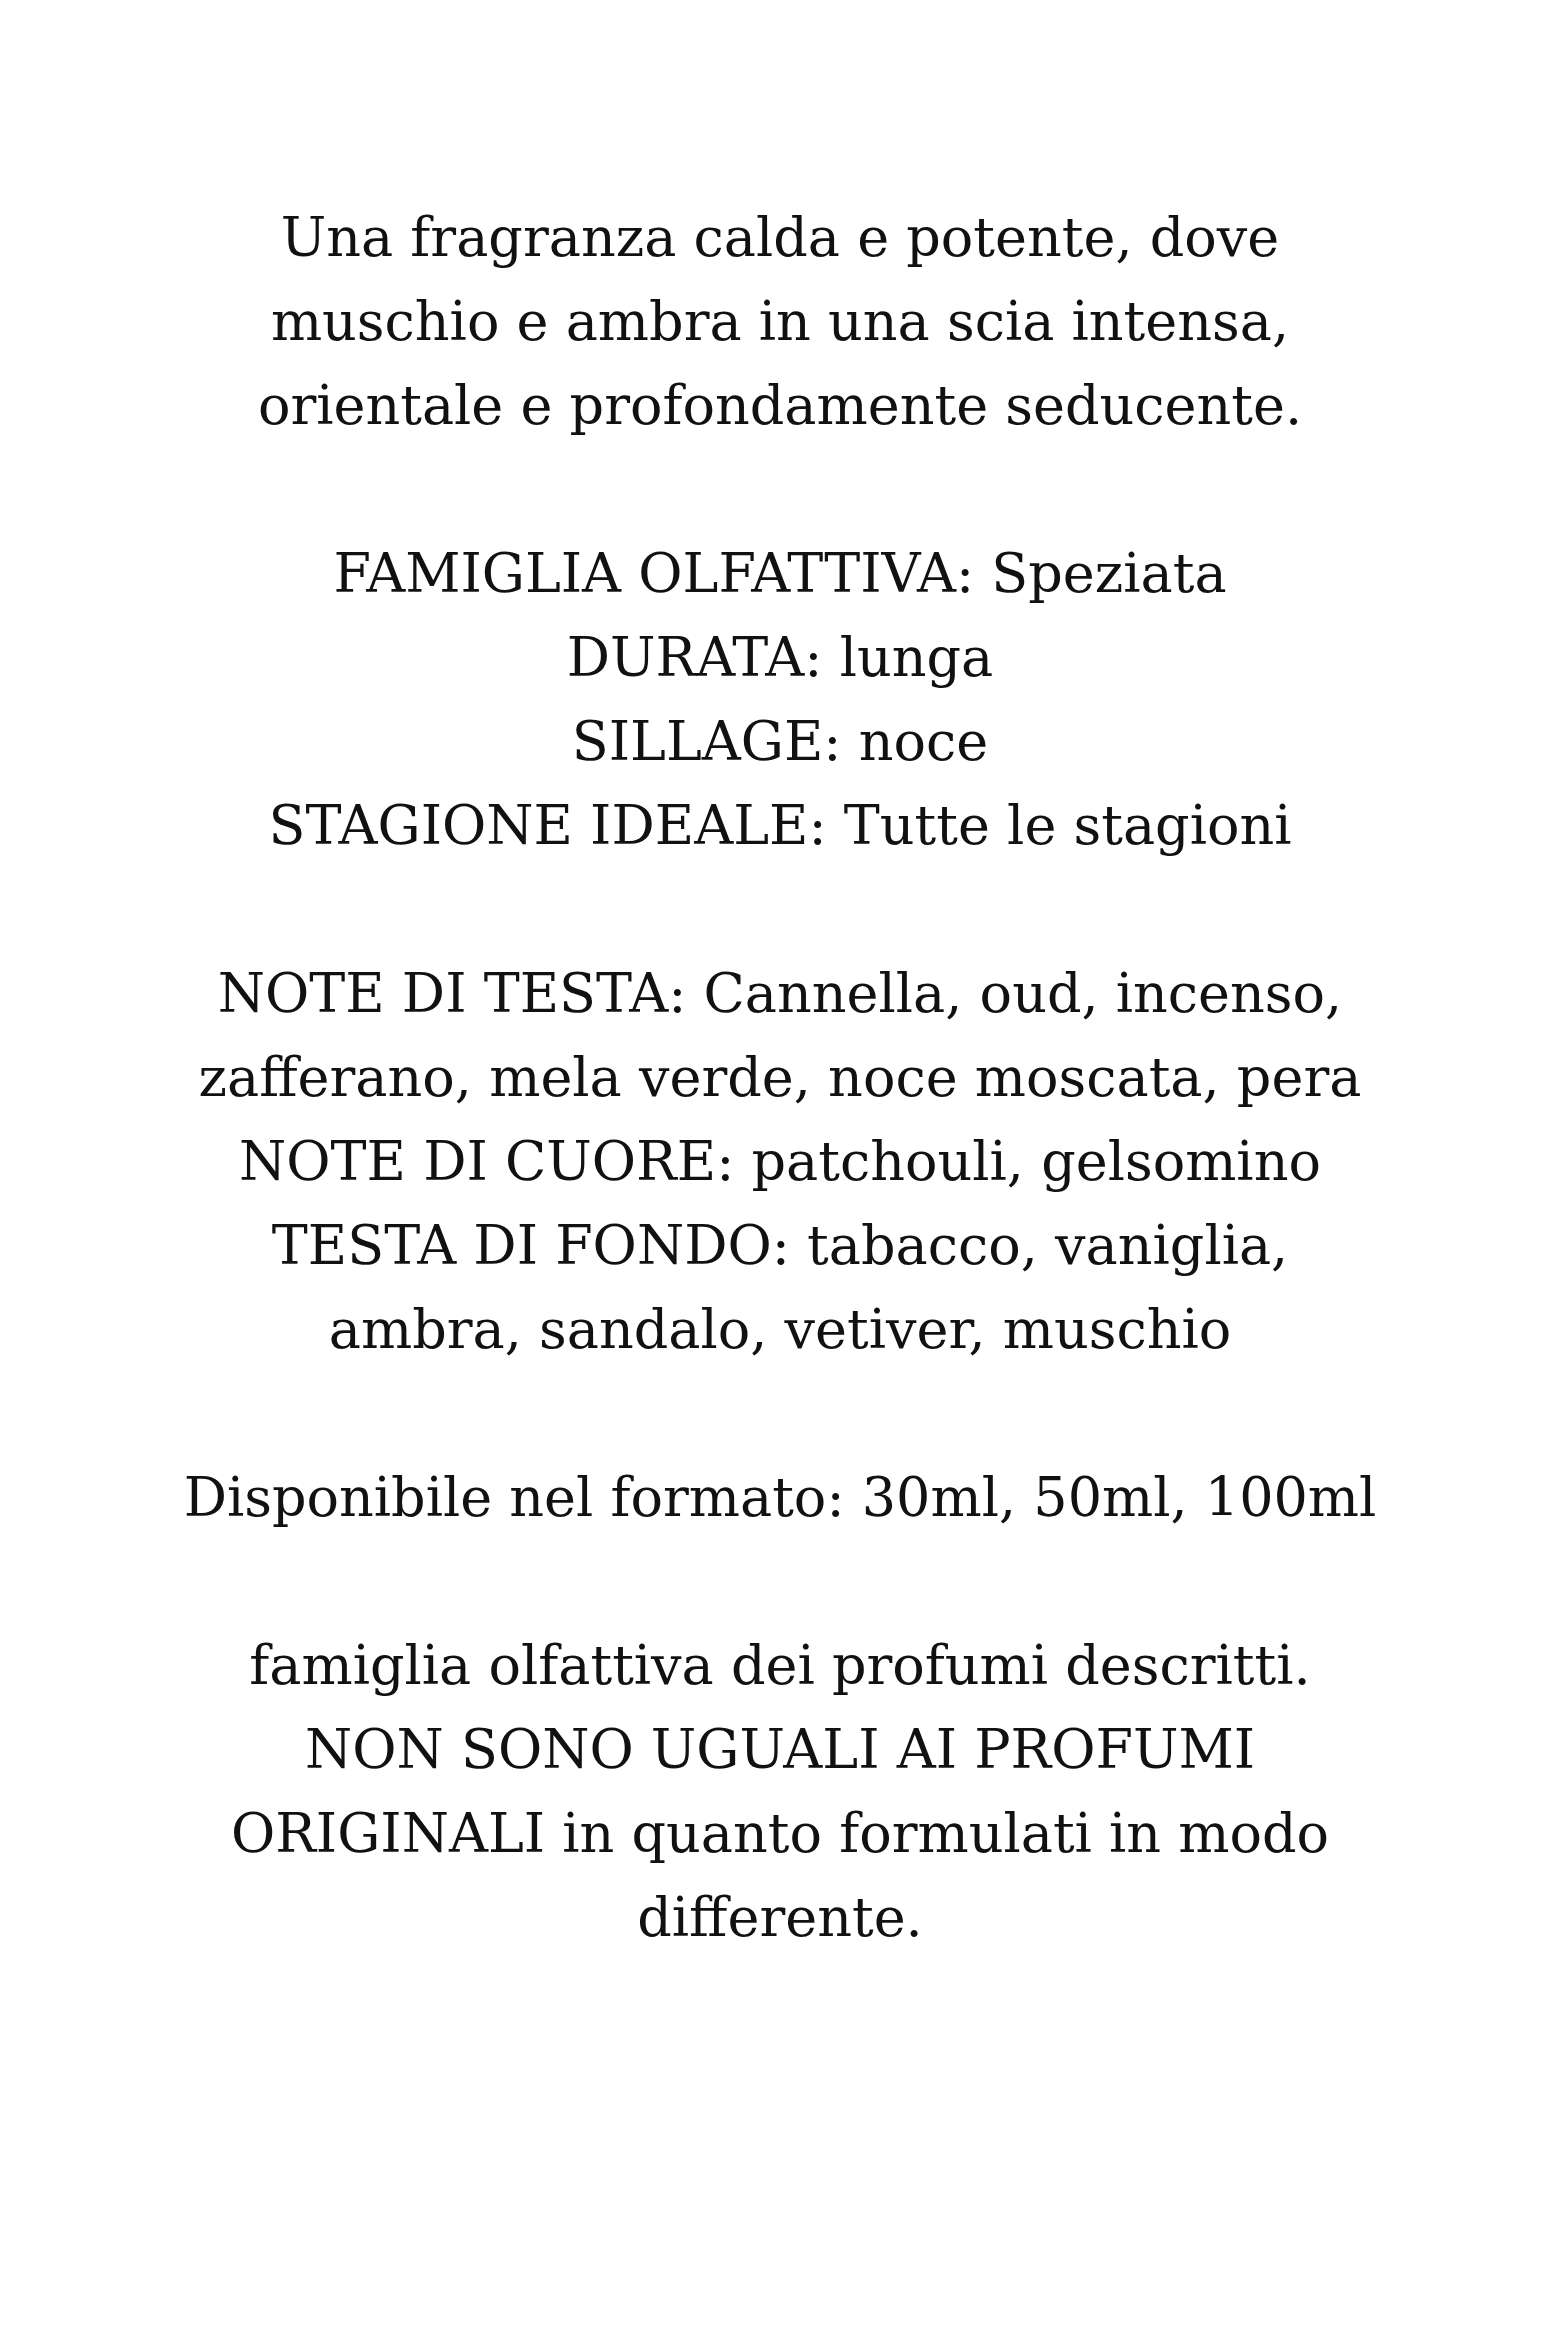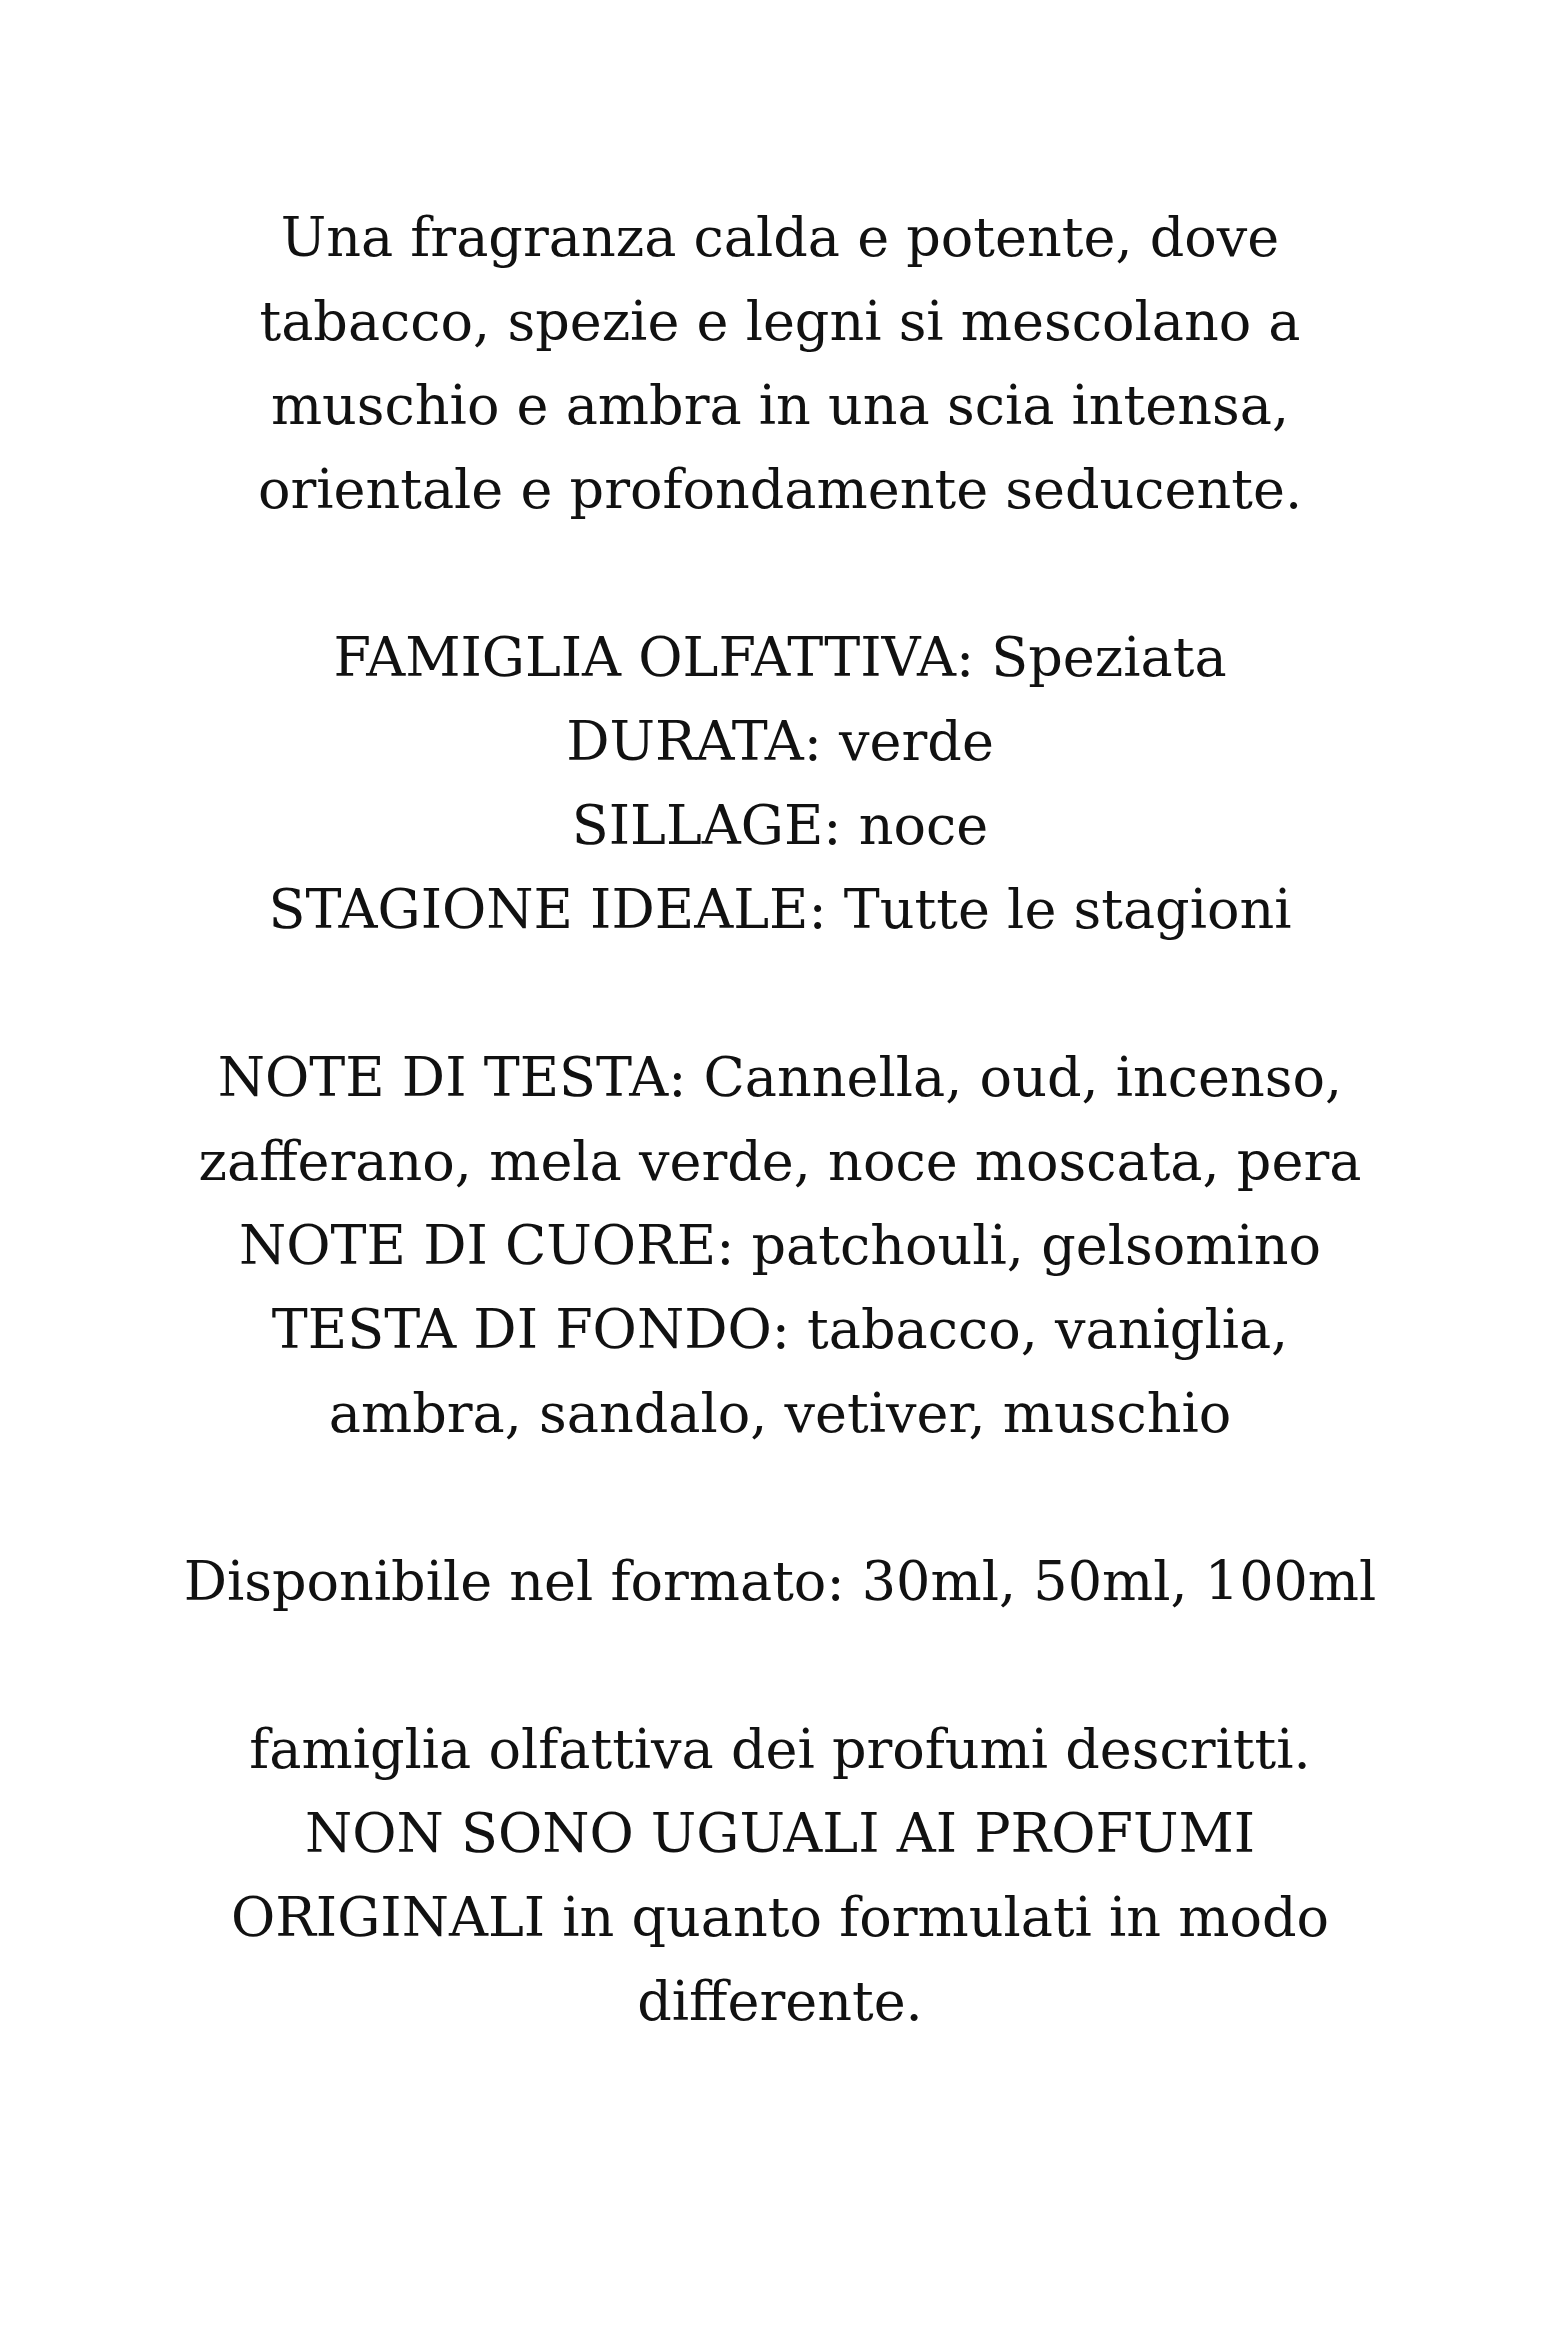--- a/index.html
+++ b/index.html
@@ -32,28 +32,27 @@
       white-space: nowrap;
     }
   </style>
 </head>
 <body>
 
 <div class="page">
 
   <p class="para">
     <span class="line">Una fragranza calda e potente, dove</span>
-    <span class="line">tabacco, spezie e legni si mescolano a</span>
     <span class="line">muschio e ambra in una scia intensa,</span>
     <span class="line">orientale e profondamente seducente.</span>
   </p>
 
   <p class="para">
     <span class="line"><span>FAMIGLIA OLFATTIVA:</span> <span>Speziata</span></span>
-    <span class="line"><span>DURATA:</span> <span>verde</span></span>
+    <span class="line"><span>DURATA:</span> <span>lunga</span></span>
     <span class="line"><span>SILLAGE:</span> <span>noce</span></span>
     <span class="line"><span>STAGIONE IDEALE:</span> <span>Tutte le stagioni</span></span>
   </p>
 
   <p class="para">
     <span class="line"><span>NOTE DI TESTA:</span> <span>Cannella, oud, incenso,</span></span>
     <span class="line">zafferano, mela verde, noce moscata, pera</span>
     <span class="line"><span>NOTE DI CUORE:</span> <span>patchouli, gelsomino</span></span>
     <span class="line"><span>TESTA DI FONDO:</span> <span>tabacco, vaniglia,</span></span>
     <span class="line">ambra, sandalo, vetiver, muschio</span>

